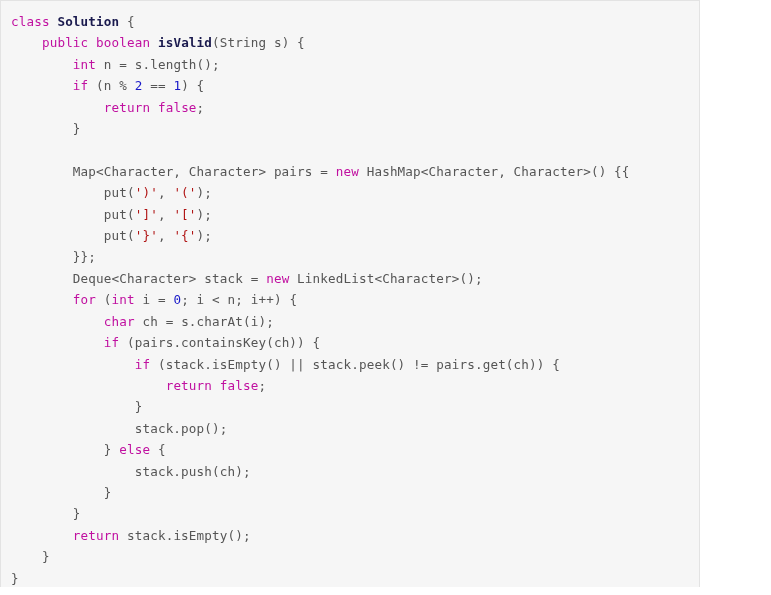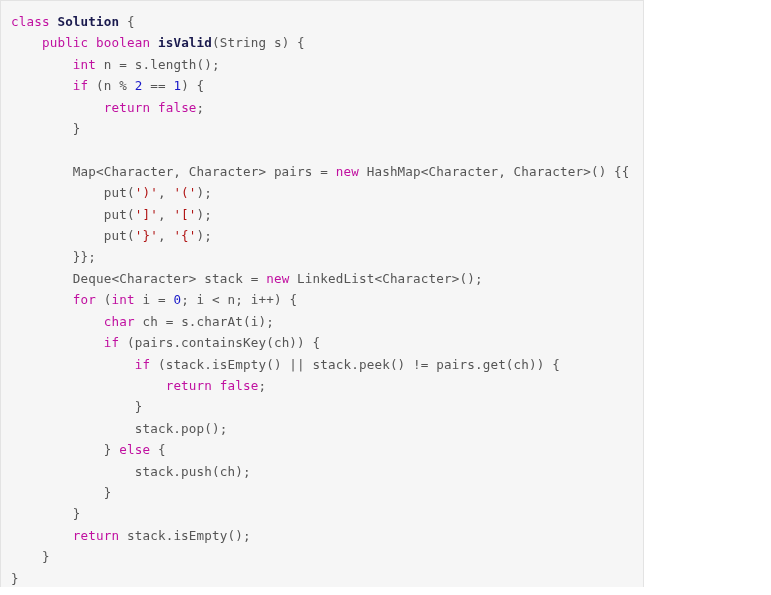--- a/index.html
+++ b/index.html
@@ -8,21 +8,21 @@
     background: #ffffff;
   }
   body {
     width: 771px;
     height: 595px;
     overflow: hidden;
     font-family: "DejaVu Sans Mono", monospace;
   }
   #code-panel {
     box-sizing: border-box;
-    width: 644px;
+    width: 700px;
     height: 587px;
     background: #f6f6f6;
     border: 1px solid #e3e3e3;
     border-bottom: none;
     padding: 10px 0 0 10px;
     overflow: hidden;
   }
   .code-block {
     margin: 0;
     font-family: "DejaVu Sans Mono", monospace;

